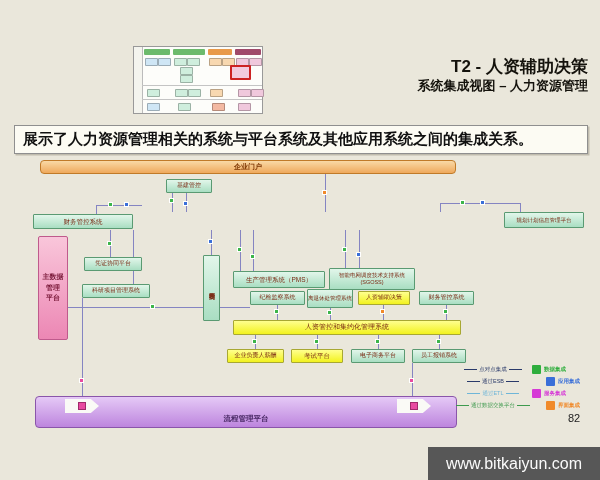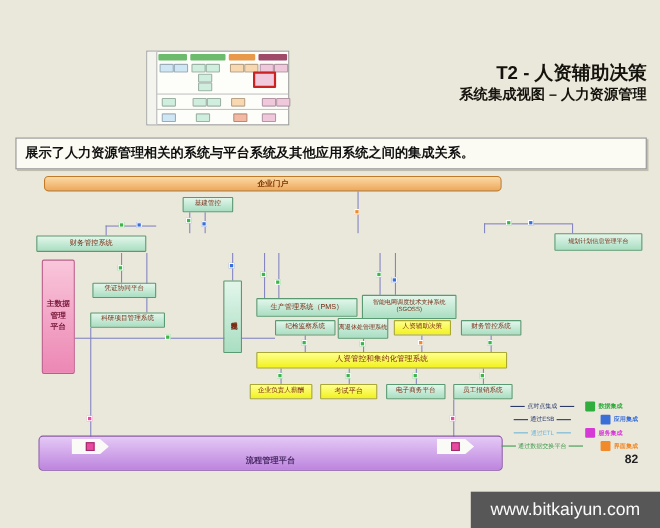--- a/index.html
+++ b/index.html
@@ -7,21 +7,21 @@
           font-family:"Liberation Sans","DejaVu Sans",sans-serif;}
   .abs{position:absolute;box-sizing:border-box;}
   
   .tg-bar{left:7px;top:9px;width:132px;height:26px;background:#5d5d5d;color:#f2f2f2;
           font-size:15px;display:flex;align-items:center;padding-left:9px;}
   .title-block{top:56px;left:260px;right:12px;text-align:right;color:#14120c;}
   .title-main{font-size:17px;font-weight:bold;line-height:1.25;}
   .title-sub{font-size:13px;font-weight:bold;}
   .desc-box{left:14px;top:125px;width:574px;height:29px;background:#fcfbf3;border:1px solid #8f8f8f;
             box-shadow:1.5px 1.5px 0 #c0bcae;display:flex;align-items:center;padding:0 8px;
-            font-size:12px;font-weight:bold;color:#101010;}
+            font-size:15px;font-weight:bold;color:#101010;}
   
   .thumb{left:133px;top:46px;width:130px;height:68px;background:#fdfdfa;border:1px solid #999;}
   .thumb .strip{position:absolute;left:0;top:0;width:8px;height:100%;background:#f4f4ee;border-right:1px solid #bbb;}
   .tbh{position:absolute;height:6px;border-radius:1px;}
   .tb{position:absolute;width:11px;height:6px;border-radius:1px;border:1px solid rgba(0,0,0,.25);}
   .tdiv{position:absolute;left:8px;right:0;height:1px;background:#c4c4c4;}
   .tred{position:absolute;width:17px;height:11px;border:2px solid #cc2222;background:#f2cadd;border-radius:1px;}
   
   .obar{background:linear-gradient(#f9d9a6,#efa95c);border:1px solid #c07a28;border-radius:4px;
         color:#7a3300;font-size:7px;font-weight:bold;display:flex;align-items:center;justify-content:center;}
@@ -44,21 +44,21 @@
   
   .vl{width:1px;background:#8585c2;}
   .hl{height:1px;background:#8585c2;}
   .mk{width:5px;height:5px;border:1px solid #ffffff;}
   .mk.g{background:#3db54a;} .mk.b{background:#3a6fd8;} .mk.o{background:#f08a2a;} .mk.p{background:#e84aa0;}
   
   .lg-row{display:flex;align-items:center;justify-content:center;gap:2px;font-size:5.5px;width:74px;}
   .lg-row .seg{display:block;width:13px;border-top:1px solid currentColor;}
   .lg-mark{display:flex;align-items:center;gap:3px;font-size:5.5px;font-weight:bold;}
   .lg-sq{width:9px;height:9px;border-radius:1px;display:block;}
-  .pagenum{font-size:11px;font-weight:bold;color:#222;}
+  .pagenum{font-size:11px;font-weight:normal;color:#222;}
   .watermark{left:428px;top:447px;width:172px;height:33px;background:#575757;color:#fafafa;
              font-size:16px;display:flex;align-items:center;justify-content:center;}
 </style>
 </head>
 <body>
 
 <div id="screen">
 
 
   <div class="abs thumb">

